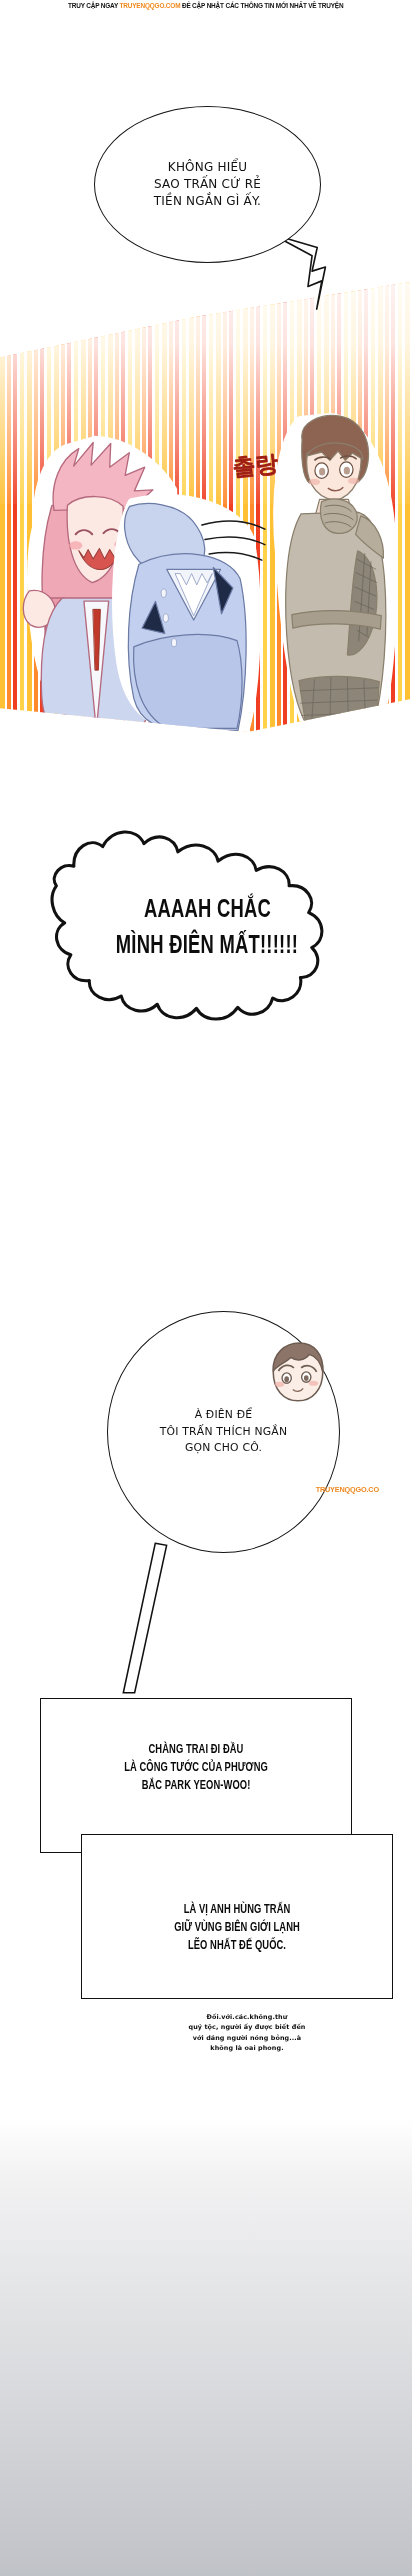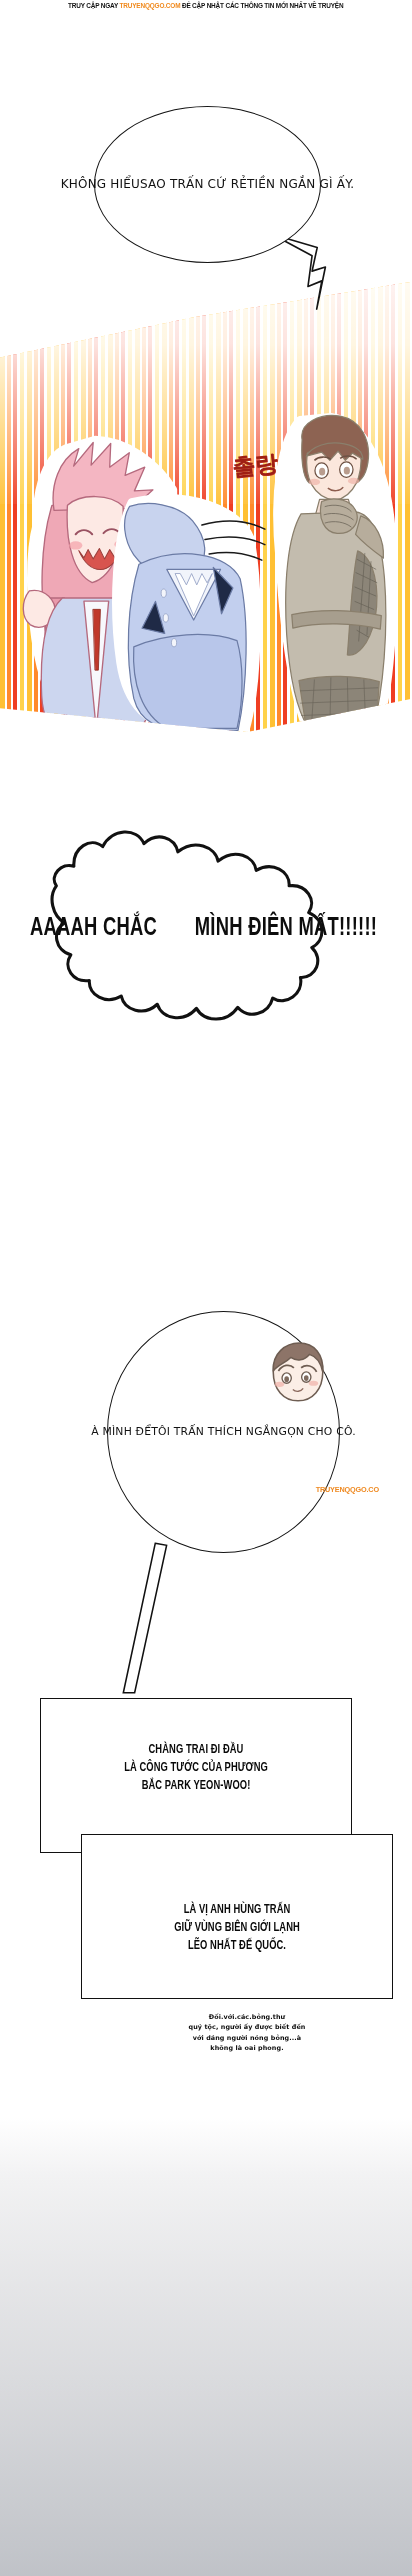--- a/index.html
+++ b/index.html
@@ -34,21 +34,21 @@
   }
   .top-banner .dom{color:#f08a1e;}
 
   
   .bubble-oval{
     position:absolute;
     background:#ffffff;
     border:1.5px solid #141414;
     border-radius:50%;
     box-sizing:border-box;
-    display:flex;flex-direction:row;
+    display:flex;flex-direction:column;
     align-items:center;justify-content:center;
     z-index:30;
   }
   .btext{
     font-family:"DejaVu Sans", sans-serif;
     color:#121212;
     text-align:center;
     line-height:1.42;
     letter-spacing:0.2px;
     white-space:nowrap;
@@ -107,21 +107,21 @@
     transform:rotate(-6deg);
     text-shadow:0.5px 0.5px 0 #c0392b;
   }
 
   
   #shout-wrap{
     position:absolute;left:46px;top:824px;width:322px;height:206px;z-index:30;
   }
   #shout-text{
     position:absolute;left:0;top:0;width:100%;height:100%;
-    display:flex;flex-direction:row;align-items:center;justify-content:center;
+    display:flex;flex-direction:column;align-items:center;justify-content:center;
     pointer-events:none;
   }
   #shout-text .sline{
     font-family:"Liberation Sans Narrow","Liberation Sans", sans-serif;
     font-weight:bold;
     font-size:23px;
     letter-spacing:0.3px;
     color:#0d0d0d;
     text-align:center;
     line-height:1.55;
@@ -346,21 +346,21 @@
       <div class="sline">AAAAH CHẮC</div>
       <div class="sline">MÌNH ĐIÊN MẤT!!!!!!</div>
     </div>
   </div>
 
   <svg id="bubble2-tail" viewBox="0 0 130 300" xmlns="http://www.w3.org/2000/svg">
     <path d="M82,6 L104,10 L42,296 L20,296 Z" fill="#ffffff" stroke="#111111" stroke-width="3"></path>
   </svg>
 
   <div class="bubble-oval" id="bubble2">
-    <div class="btext">À MÌNH ĐỂ</div>
+    <div class="btext">À ĐIÊN ĐỂ</div>
     <div class="btext">TÔI TRẤN THÍCH NGẮN</div>
     <div class="btext">GỌN CHO CÔ.</div>
   </div>
 
   <svg id="chibi-head" viewBox="0 0 118 126" xmlns="http://www.w3.org/2000/svg">
     <g stroke="#6e5d52" stroke-width="3" stroke-linejoin="round">
       <path d="M12,58 C12,22 38,4 62,4 C90,4 108,26 108,58 C108,92 88,114 60,114 C32,114 12,92 12,58 Z" fill="#fbeee6"></path>
       <path d="M12,56 C10,22 36,2 62,2 C92,2 110,24 108,58 C104,40 96,28 82,24 C72,36 58,38 46,30 C36,40 22,44 12,56 Z" fill="#8d7468"></path>
       <path d="M22,56 C30,44 44,42 52,50" fill="none" stroke="#6e5d52" stroke-width="3.4"></path>
       <path d="M66,50 C76,42 90,46 96,58" fill="none" stroke="#6e5d52" stroke-width="3.4"></path>
@@ -384,21 +384,21 @@
   </div>
 
   <div class="narr-box" id="narrbox2"></div>
   <div class="narr-text" id="narrtext2">
     <div>LÀ VỊ ANH HÙNG TRẤN</div>
     <div>GIỮ VÙNG BIÊN GIỚI LẠNH</div>
     <div>LẼO NHẤT ĐẾ QUỐC.</div>
   </div>
 
   <div id="narrtext3">
-    <div>Đối.với.các.bỏng.thư</div>
+    <div>Đối.với.các.không.thư</div>
     <div>quý tộc, người ấy được biết đến</div>
     <div>với dáng người nóng bỏng...à</div>
     <div>không là oai phong.</div>
   </div>
 
   <div id="panel-dark">
 
     
     
     

